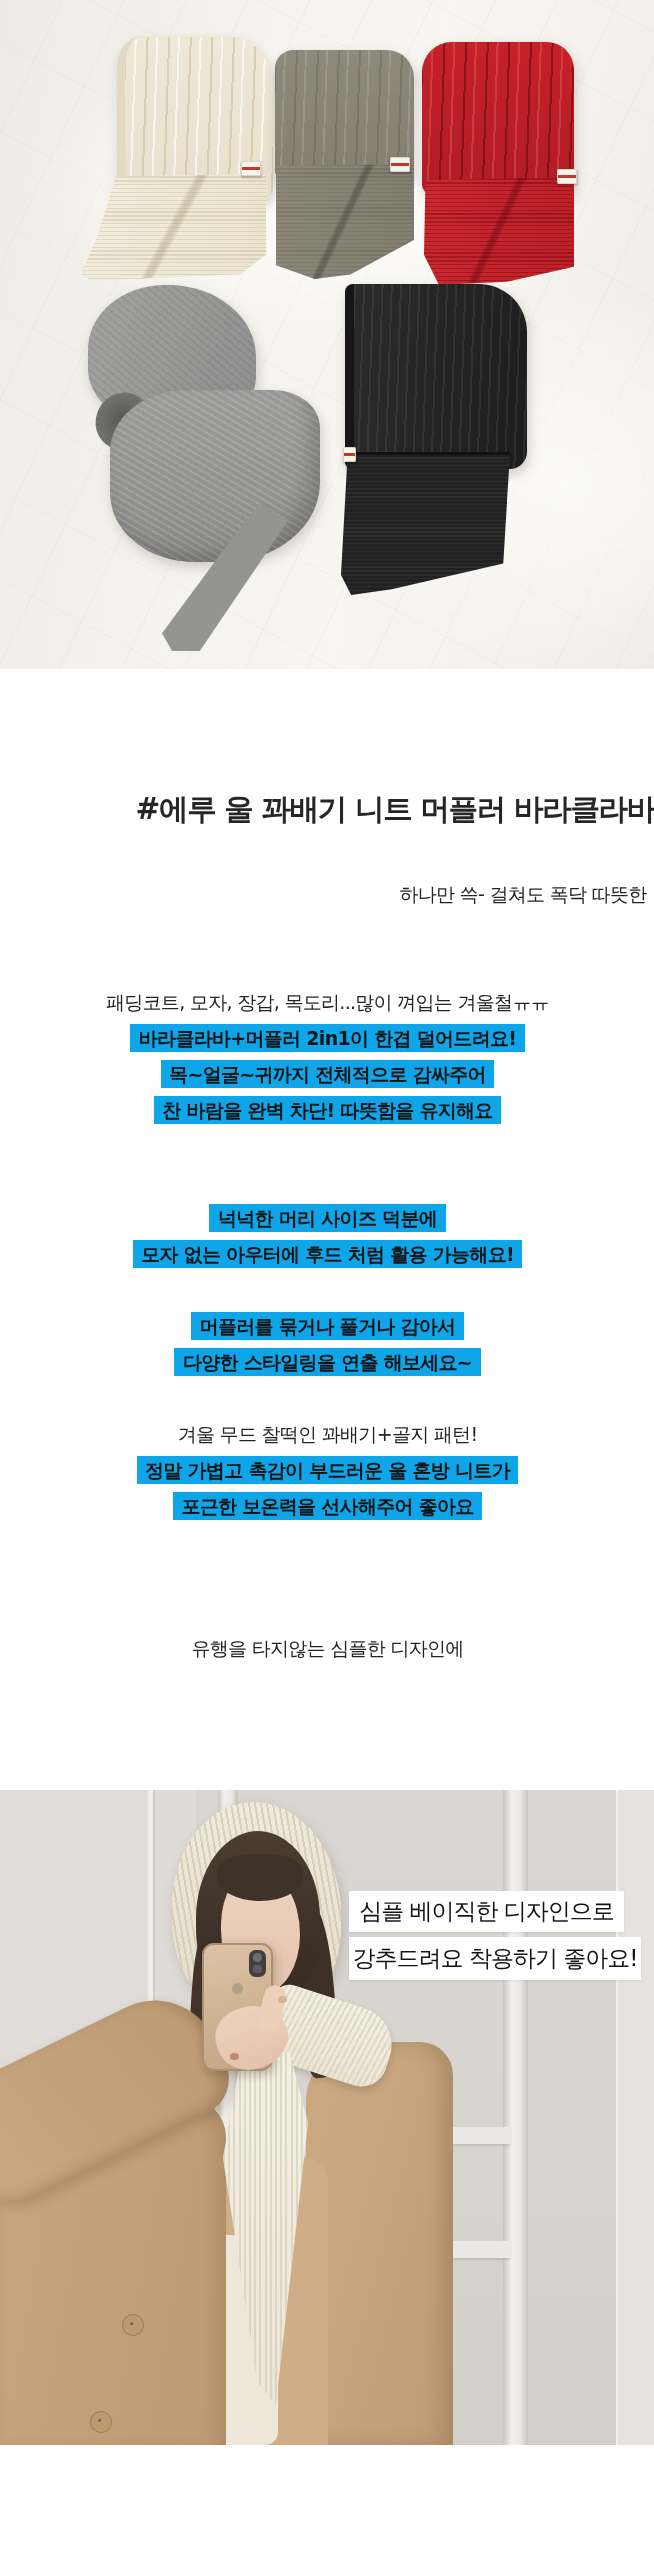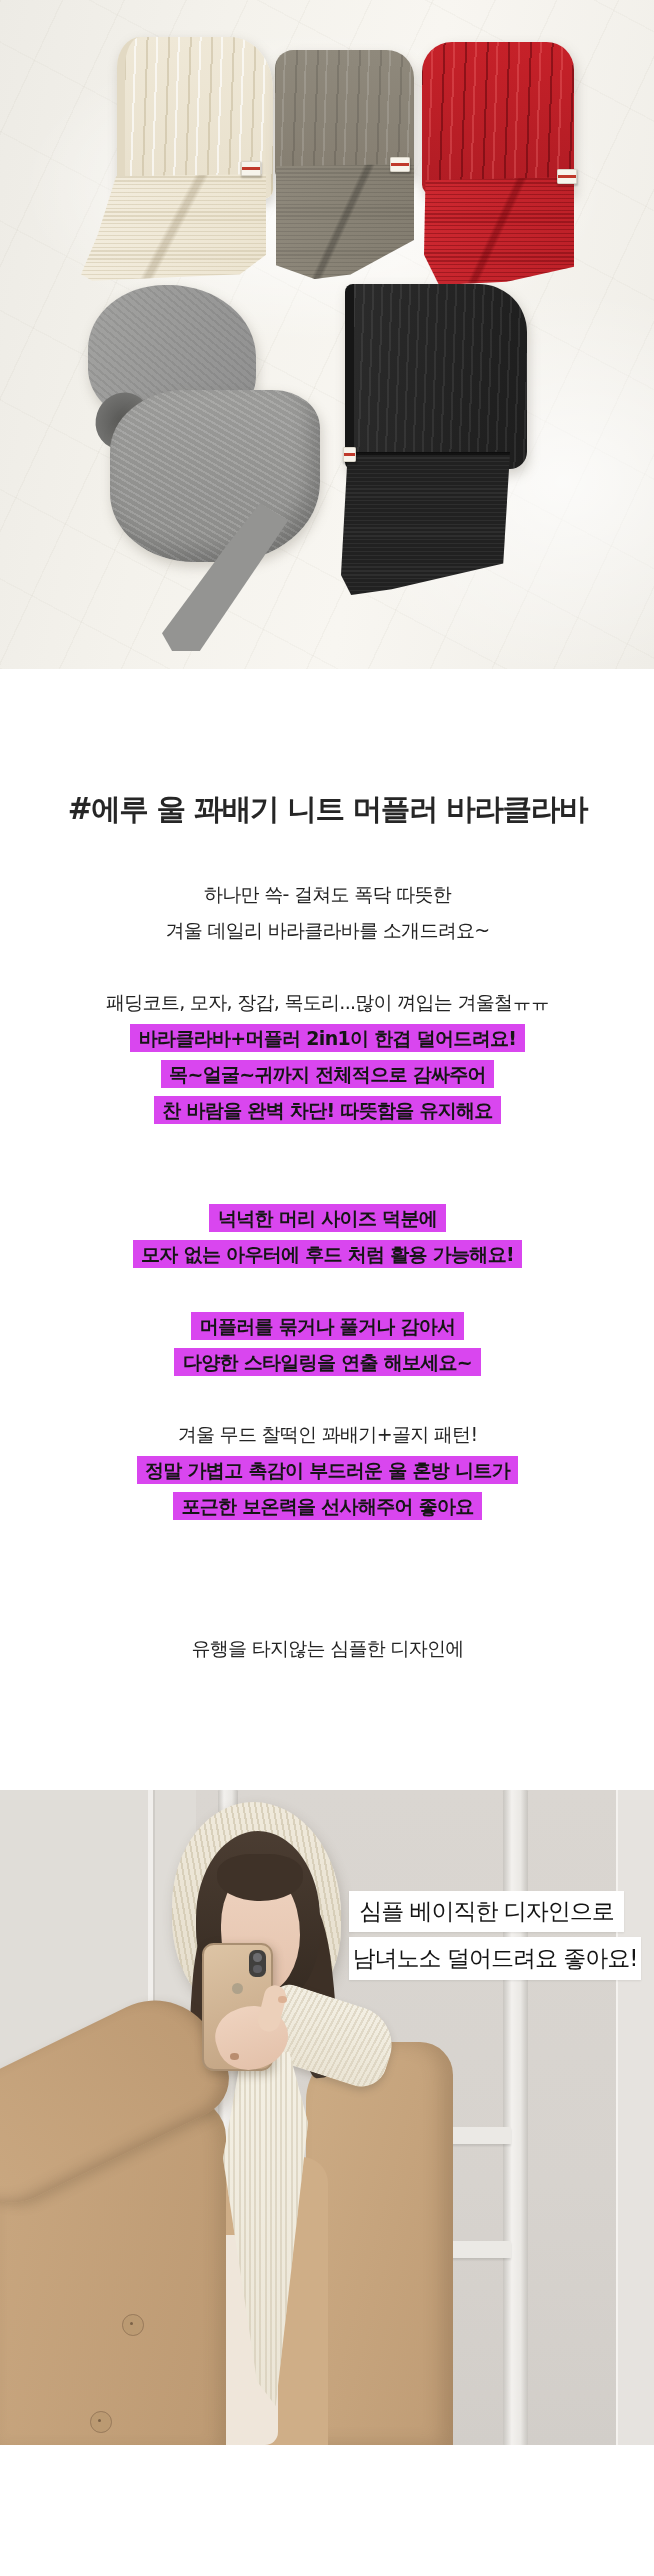--- a/index.html
+++ b/index.html
@@ -60,28 +60,28 @@
   .black-body{left:345px;top:284px;width:173px;height:185px;border-radius:7.9px 48px 17px 6.5px;border-left:9.8px solid #161616;
     background:repeating-linear-gradient(92deg, rgba(255,255,255,.07) 0 2px, rgba(0,0,0,0) 2px 9.2px),
     linear-gradient(100deg,#2b2b2b,#1d1d1d);}
   .black-scarf{left:341px;top:452px;width:169px;height:143px;
     background:
       linear-gradient(rgba(0,0,0,.6) 0 2.6px, rgba(0,0,0,0) 2.6px),
       repeating-linear-gradient(0deg, rgba(255,255,255,.06) 0 1.3px, rgba(0,0,0,0) 1.3px 3.9px),#212121;
     clip-path:polygon(4% 0,100% 0,96% 78%,30% 96%,6% 100%,0 86%);}
 
   
-  .title{left:0;top:790px;width:655px;text-align:center;font-size:29.5px;font-weight:800;
+  .title{left:0;top:790px;width:655px;text-align:right;font-size:29.5px;font-weight:800;
     color:#262626;letter-spacing:-1.3px;margin:0;}
   .sec{left:0;width:655px;text-align:center;}
   .line{margin:0;font-size:19px;line-height:36px;color:#242424;font-weight:500;letter-spacing:-0.7px;}
   .line span{padding:3.3px 8.5px;}
   .line.hl{font-weight:800;color:#151515;}
-  .line.hl span{background:#d946ef;}
-  .s1{top:876px;} .s2{top:984px;} .s3{top:1200px;} .s4{top:1308px;} .s5{top:1416px;} .s6{top:1630px;}
+  .line.hl span{background:#0ea5e9;}
+  .s1{top:876px;text-align:right;} .s2{top:984px;} .s3{top:1200px;} .s4{top:1308px;} .s5{top:1416px;} .s6{top:1630px;}
 
   
   .photo-bottom{position:absolute;left:0;top:1790px;width:655px;height:655px;overflow:hidden;
     background:linear-gradient(#dad6d1,#d7d3ce 60%,#d2cec9);}
   .door-left{left:0;top:0;width:196px;height:655px;
     background:linear-gradient(90deg,#e0ddd8 0 148px,#f1efec 148px 153px,#cfccc7 153px 155px,#dfdcd7 155px 196px);}
   .molding-1{left:218px;top:0;width:19.6px;height:655px;border-radius:1.3px;
     background:linear-gradient(90deg,#c9c6c1,#f2f0ed 30%,#e9e7e3 70%,#c5c2bd);}
   .molding-2{left:503px;top:0;width:25px;height:655px;border-radius:1.3px;
     background:linear-gradient(90deg,#c9c6c1,#f3f1ee 35%,#eae8e4 70%,#c8c5c0);}
@@ -159,21 +159,20 @@
 
     <div class="abs knit black-body"></div>
     <div class="abs knit black-scarf"></div>
     <div class="abs tag" style="left:343px;top:447px;width:10.5px;"></div>
   </div>
 
   <h1 class="abs title">#에루 울 꽈배기 니트 머플러 바라클라바</h1>
 
   <div class="abs sec s1">
     <p class="line"><span>하나만 쓱- 걸쳐도 폭닥 따뜻한</span></p>
-    <p class="line"><span>겨울 데일리 바라클라바를 소개드려요~</span></p>
   </div>
   <div class="abs sec s2">
     <p class="line"><span>패딩코트, 모자, 장갑, 목도리...많이 껴입는 겨울철ㅠㅠ</span></p>
     <p class="line hl"><span>바라클라바+머플러 2in1이 한겹 덜어드려요!</span></p>
     <p class="line hl"><span>목~얼굴~귀까지 전체적으로 감싸주어</span></p>
     <p class="line hl"><span>찬 바람을 완벽 차단! 따뜻함을 유지해요</span></p>
   </div>
   <div class="abs sec s3">
     <p class="line hl"><span>넉넉한 머리 사이즈 덕분에</span></p>
     <p class="line hl"><span>모자 없는 아우터에 후드 처럼 활용 가능해요!</span></p>
@@ -226,18 +225,18 @@
     <div class="abs nail a"></div>
     <div class="abs nail b"></div>
 
     <div class="abs btn-coat btn1"></div>
     <div class="abs btn-coat btn2"></div>
 
     <div class="abs caption cap1">
       <span>심플 베이직한 디자인으로</span>
     </div>
     <div class="abs caption cap2">
-      <span>남녀노소 덜어드려요 좋아요!</span>
+      <span>강추드려요 착용하기 좋아요!</span>
     </div>
   </div>
 
 </div>
 
 
 </body></html>

